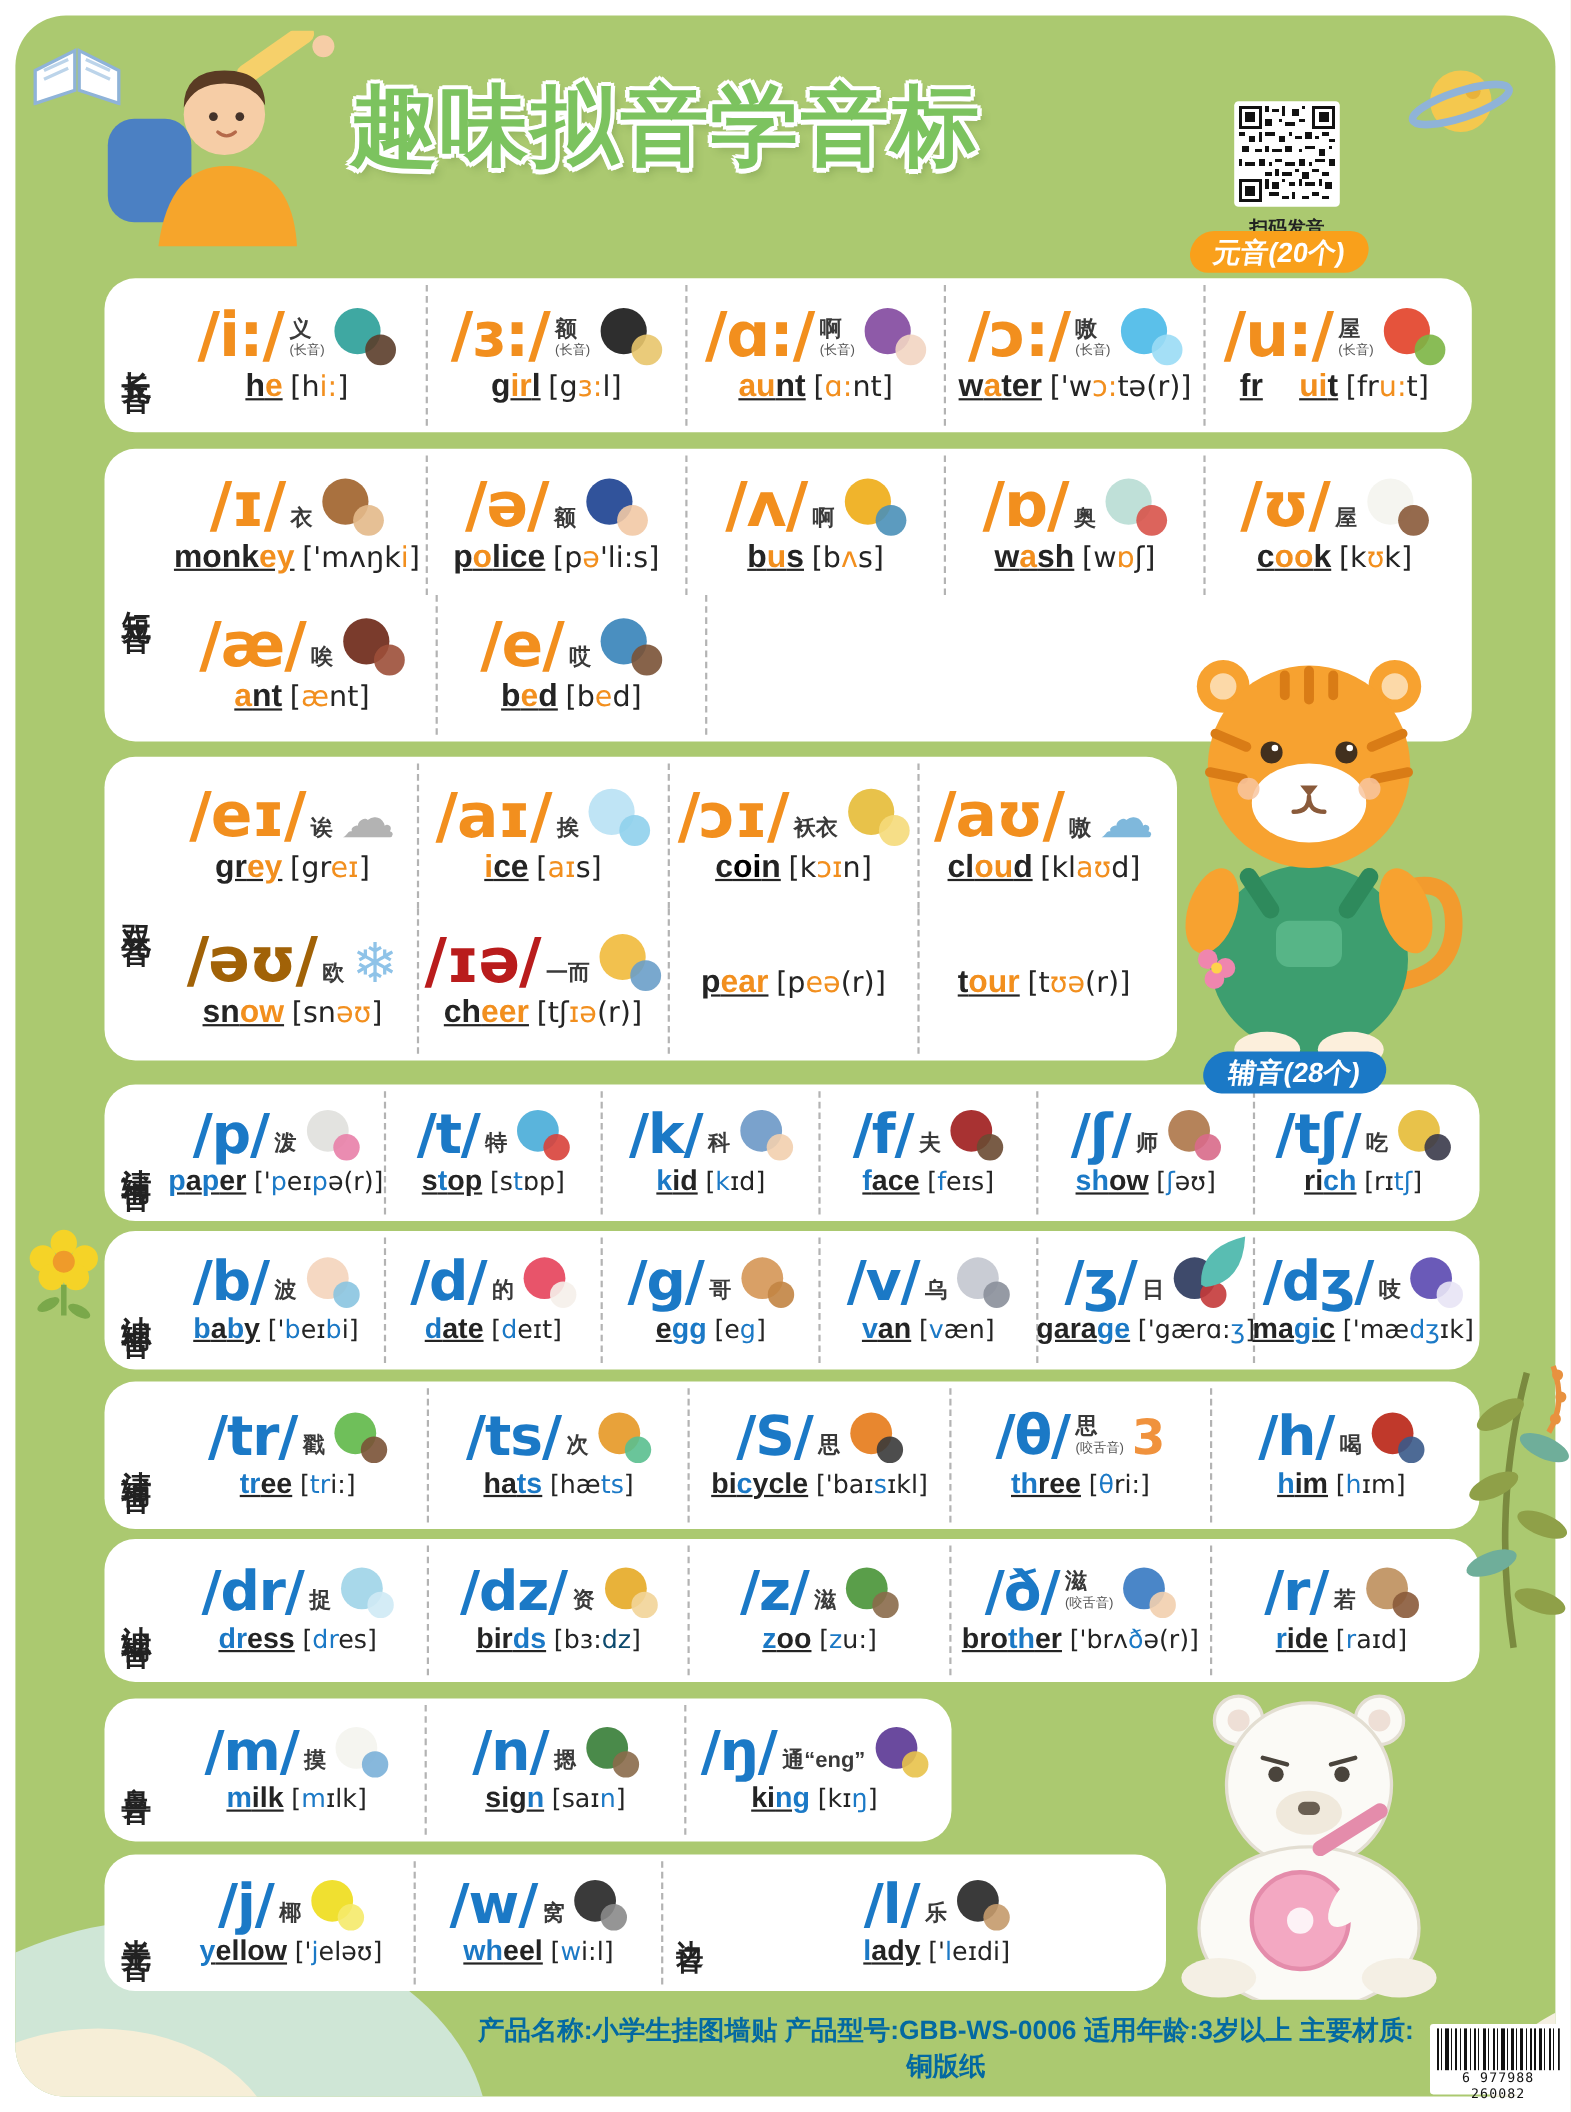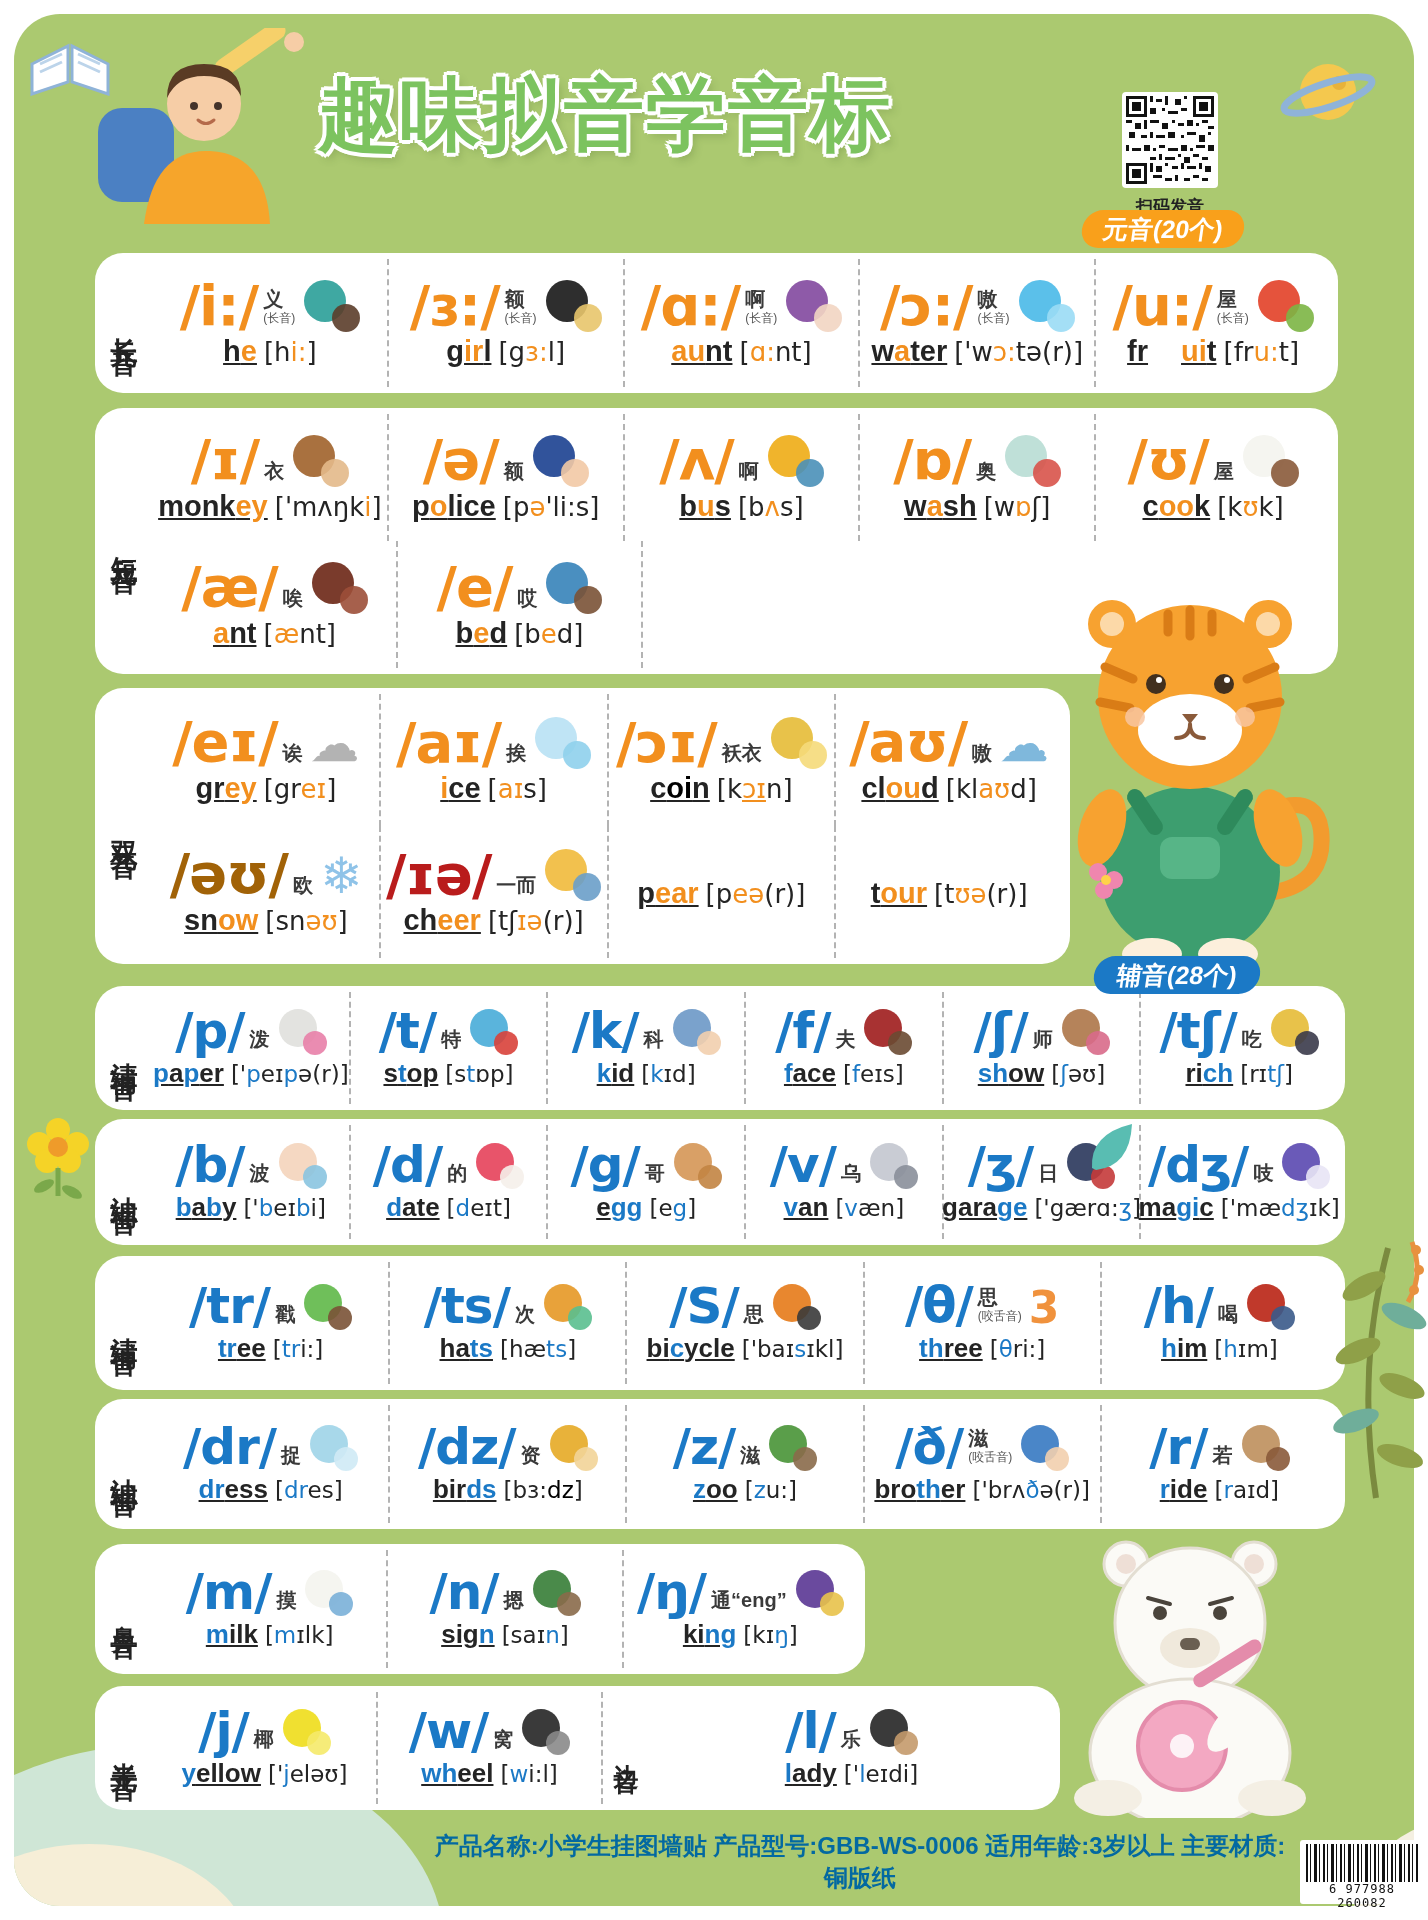--- a/index.html
+++ b/index.html
@@ -483,21 +483,21 @@
           <div class="item dash-l">
             <div class="sym-line">
               <span class="sym" style="color: rgb(242, 143, 30);">/ɔɪ/</span>
               <div class="mn">
                 <div class="ch">袄衣</div>
               </div>
               <div class="illus" style="--c1: #e8c24a; --c2: #f5da7a;"></div>
             </div>
             <div class="word-line">
               <span class="word"><span>c</span><span style="color: #000000;">oi</span><span>n</span></span>
-              <span class="pron"><span>[k</span><span style="color: rgb(242, 143, 30); text-decoration: underline;">ɔɪ</span><span>n]</span></span>
+              <span class="pron"><span>[k</span><span style="color: rgb(242, 143, 30);">ɔɪ</span><span>n]</span></span>
             </div>
           </div>
           <div class="item dash-l">
             <div class="sym-line">
               <span class="sym" style="color: rgb(242, 143, 30);">/aʊ/</span>
               <div class="mn">
                 <div class="ch">嗷</div>
               </div>
               <div class="illus-glyph" style="color: rgb(127, 184, 220);">☁</div>
             </div>
@@ -812,21 +812,21 @@
           <div class="item tight dash-l">
             <div class="sym-line">
               <span class="sym" style="color: rgb(27, 121, 198);">/dz/</span>
               <div class="mn">
                 <div class="ch">资</div>
               </div>
               <div class="illus" style="--c1: #e8b23a; --c2: #f2d498;"></div>
             </div>
             <div class="word-line">
               <span class="word"><span>bir</span><span style="color: rgb(27, 121, 198);">ds</span></span>
-              <span class="pron"><span>[bɜ:</span><span style="color: #000000; margin-top: 45px;">dz</span><span>]</span></span>
+              <span class="pron"><span>[bɜ:</span><span style="color: #0c4a6e; margin-top: 45px;">dz</span><span>]</span></span>
             </div>
           </div>
           <div class="item tight dash-l">
             <div class="sym-line">
               <span class="sym" style="color: rgb(27, 121, 198);">/z/</span>
               <div class="mn">
                 <div class="ch">滋</div>
               </div>
               <div class="illus" style="--c1: #5a9e4a; --c2: #8a6a4a;"></div>
             </div>

